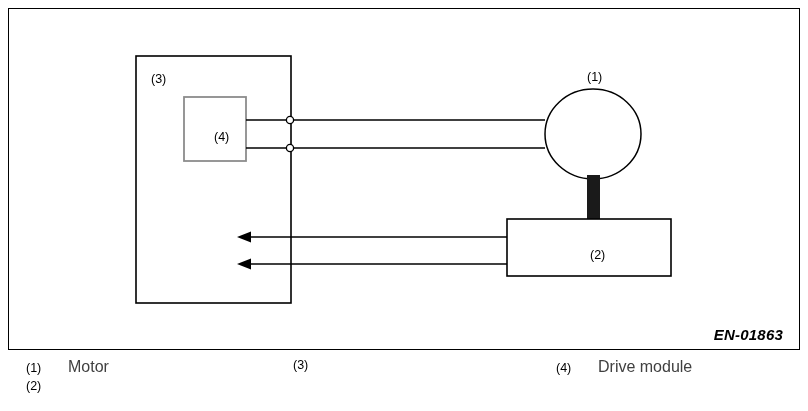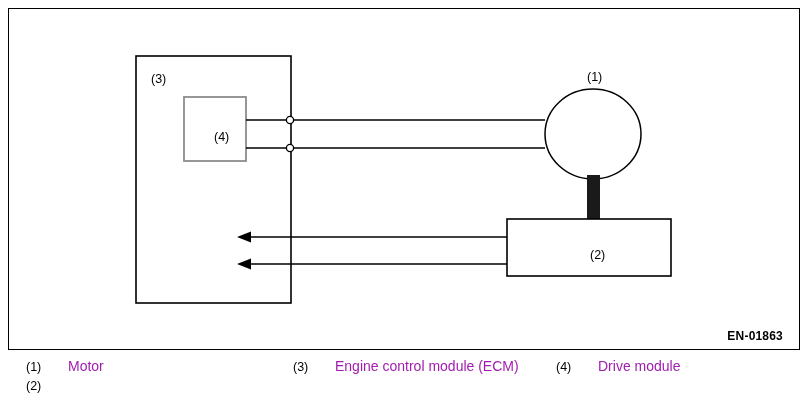--- a/index.html
+++ b/index.html
@@ -57,25 +57,26 @@
   #label-drive    { left: 205px; top: 122px; }
   #label-motor    { left: 578px; top: 62px;  }
   #label-tps      { left: 581px; top: 240px; }
 
   
   .diagram-id {
     position: absolute;
     right: 16px;
     bottom: 6px;
     font-family: "Liberation Sans", sans-serif;
-    font-size: 12px;
+    font-size: 15px;
     font-weight: 700;
     letter-spacing: 0.2px;
     color: #000000;
     white-space: nowrap;
+    font-style: italic;
   }
 
   
   .legend {
     position: absolute;
     left: 8px;
     top: 358px;
     width: 792px;
     height: 48px;
   }
@@ -95,22 +96,22 @@
   }
   .legend-num {
     font-family: "Liberation Sans", sans-serif;
     font-size: 12.5px;
     color: #000000;
     width: 42px;
     flex: none;
   }
   .legend-text {
     font-family: "Liberation Sans", sans-serif;
-    font-size: 14px;
-    color: #a21caf;
+    font-size: 16px;
+    color: #404040;
   }
 </style>
 </head>
 <body>
 
 <div id="page">
 
   <div class="figure-frame">
 
     <svg class="diagram-svg" viewBox="0 0 792 342">
@@ -158,21 +159,20 @@
         <span class="legend-text">Motor</span>
       </div>
       <div class="legend-row">
         <span class="legend-num">(2)</span>
       </div>
     </div>
 
     <div class="legend-col legend-col-2">
       <div class="legend-row">
         <span class="legend-num">(3)</span>
-        <span class="legend-text">Engine control module (ECM)</span>
       </div>
     </div>
 
     <div class="legend-col legend-col-3">
       <div class="legend-row">
         <span class="legend-num">(4)</span>
         <span class="legend-text">Drive module</span>
       </div>
     </div>
 

